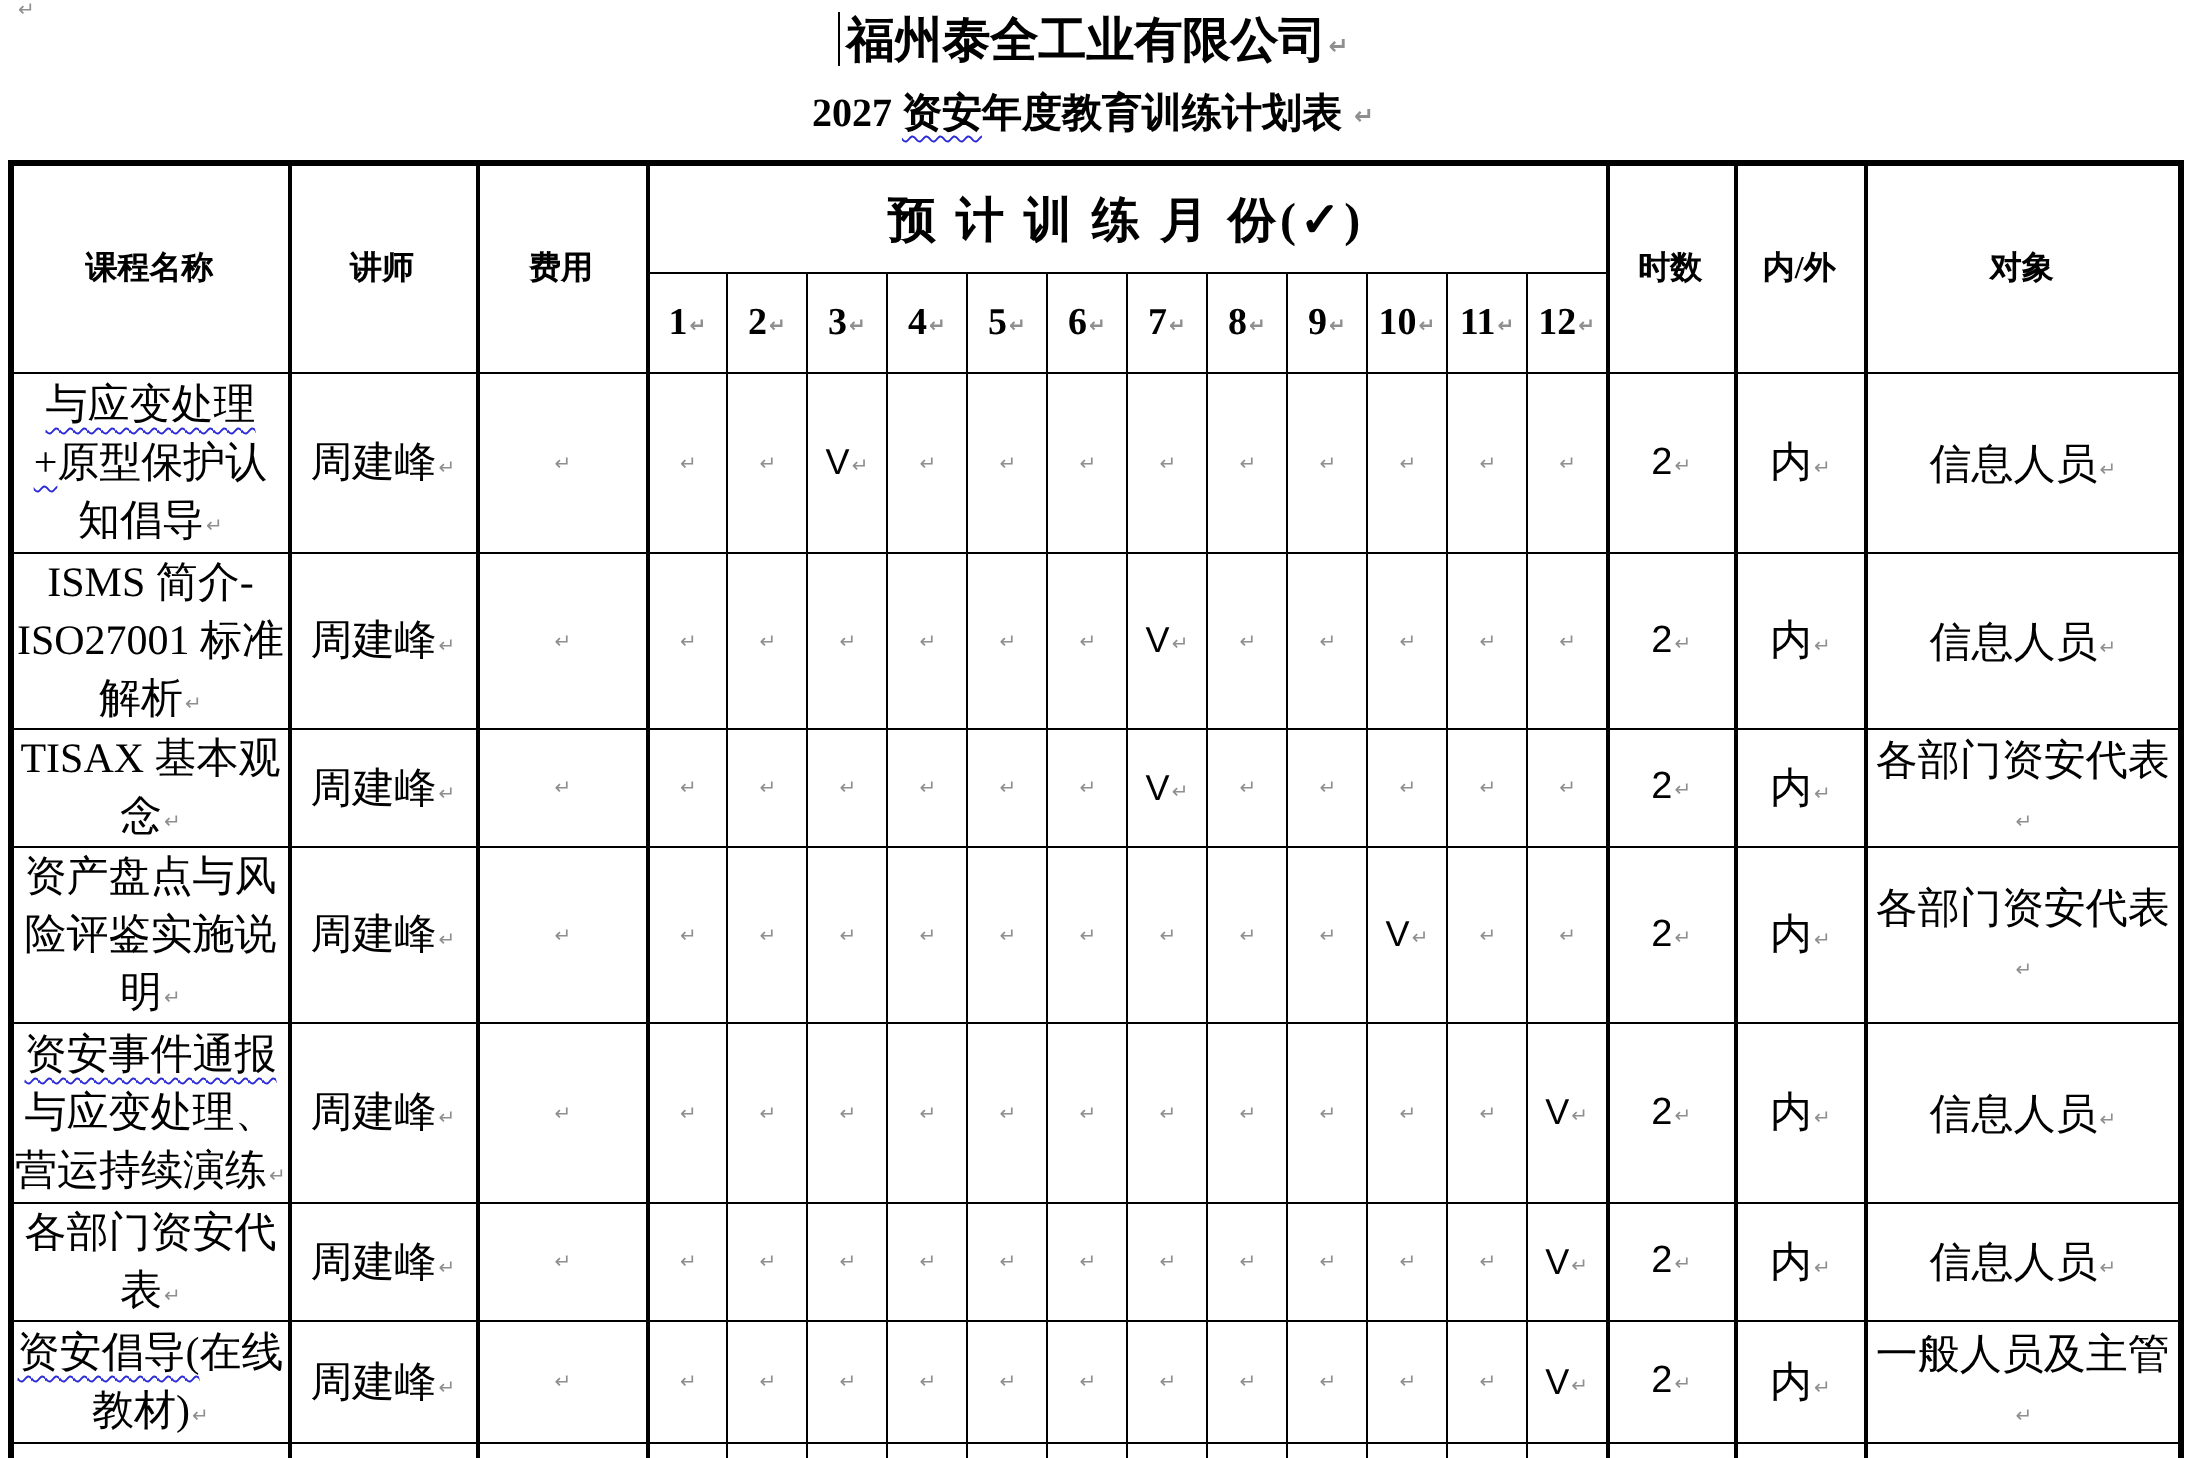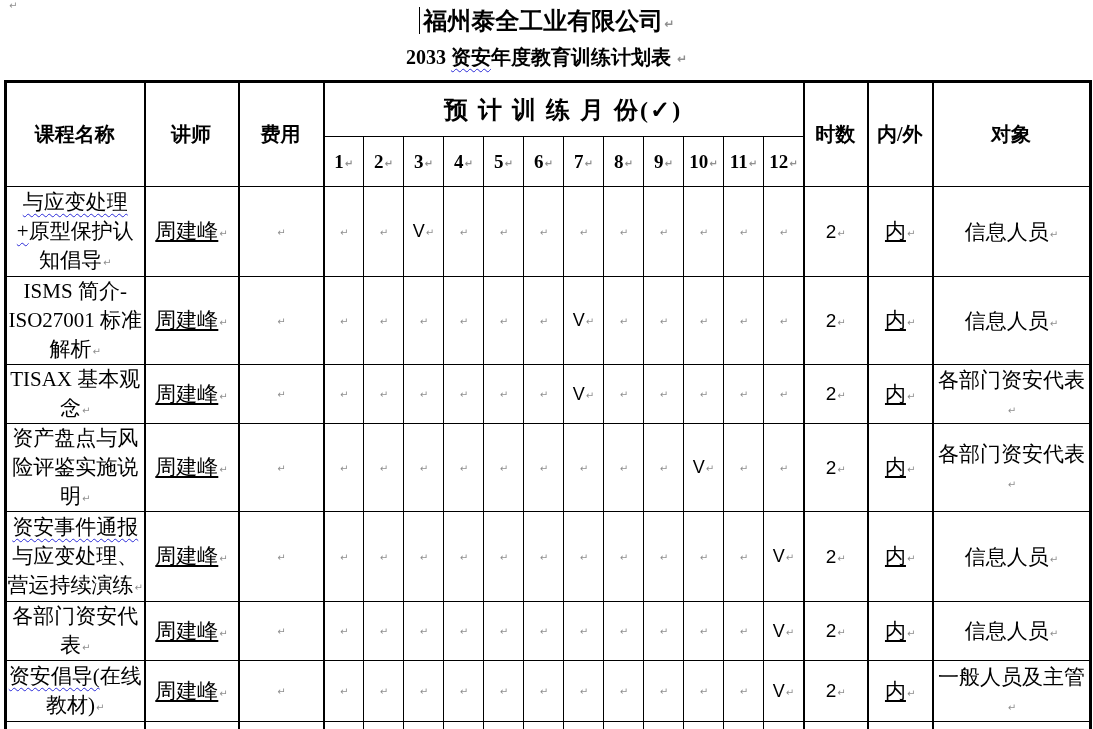--- a/index.html
+++ b/index.html
@@ -37,43 +37,43 @@
   tr.h2 { height:50px; }
   tbody tr td { border-top:3px solid #000; }
   tbody tr:nth-child(1){ height:90px; }
   tbody tr:nth-child(2){ height:88px;margin-left:32px; }
   tbody tr:nth-child(3){ height:59px; }
   tbody tr:nth-child(4){ height:88px; }
   tbody tr:nth-child(5){ height:90px; }
   tbody tr:nth-child(6){ height:50px; }
   tbody tr:nth-child(7){ height:61px; }
   tbody tr:nth-child(8){ height:24px; }
-  .hd { font-weight:bold; font-size:20px; }
+  .hd { font-weight:bold; font-size:16px; }
   .months-group { font-weight:bold; font-size:24px; letter-spacing:2px; }
   .month-num { font-weight:bold; font-size:19px; }
-  .cell-txt { font-size:21px; line-height:29px;text-decoration:underline; }
+  .cell-txt { font-size:21px; line-height:29px; }
   .course-cell { text-align:left; padding:2px 2px 2px 4px; font-size:21px; line-height:29px; }
   .cost-cell { text-align:left; padding-left:4px; }
   .vmark { font-family:"Liberation Sans","DejaVu Sans",sans-serif; font-size:18px; font-weight:normal; }
   .num-sans { font-family:"Liberation Sans","DejaVu Sans",sans-serif; font-size:19px; }
   .aud-cell { font-size:21px; line-height:28px; padding:0 2px; }
 </style>
 </head>
 <body>
 
 <div class="page">
 
   <span class="eol top-mark">↵</span>
 
   <div class="title-line">
     <span class="cursor-bar"></span><span>福州泰全工业有限公司</span><span class="eol" style="font-size:12px">↵</span>
   </div>
 
   <div class="subtitle-line">
-    <span>2033 </span><span class="sq">资安</span><span>年度教育训练计划表</span>
+    <span>2027 </span><span class="sq">资安</span><span>年度教育训练计划表</span>
     <span class="eol" style="font-size:12px">↵</span>
   </div>
 
   <table class="doc-table">
     <colgroup>
       <col style="width:139px">
       <col style="width:94px">
       <col style="width:85px">
       <col span="12" style="width:40px">
       <col style="width:64px">

